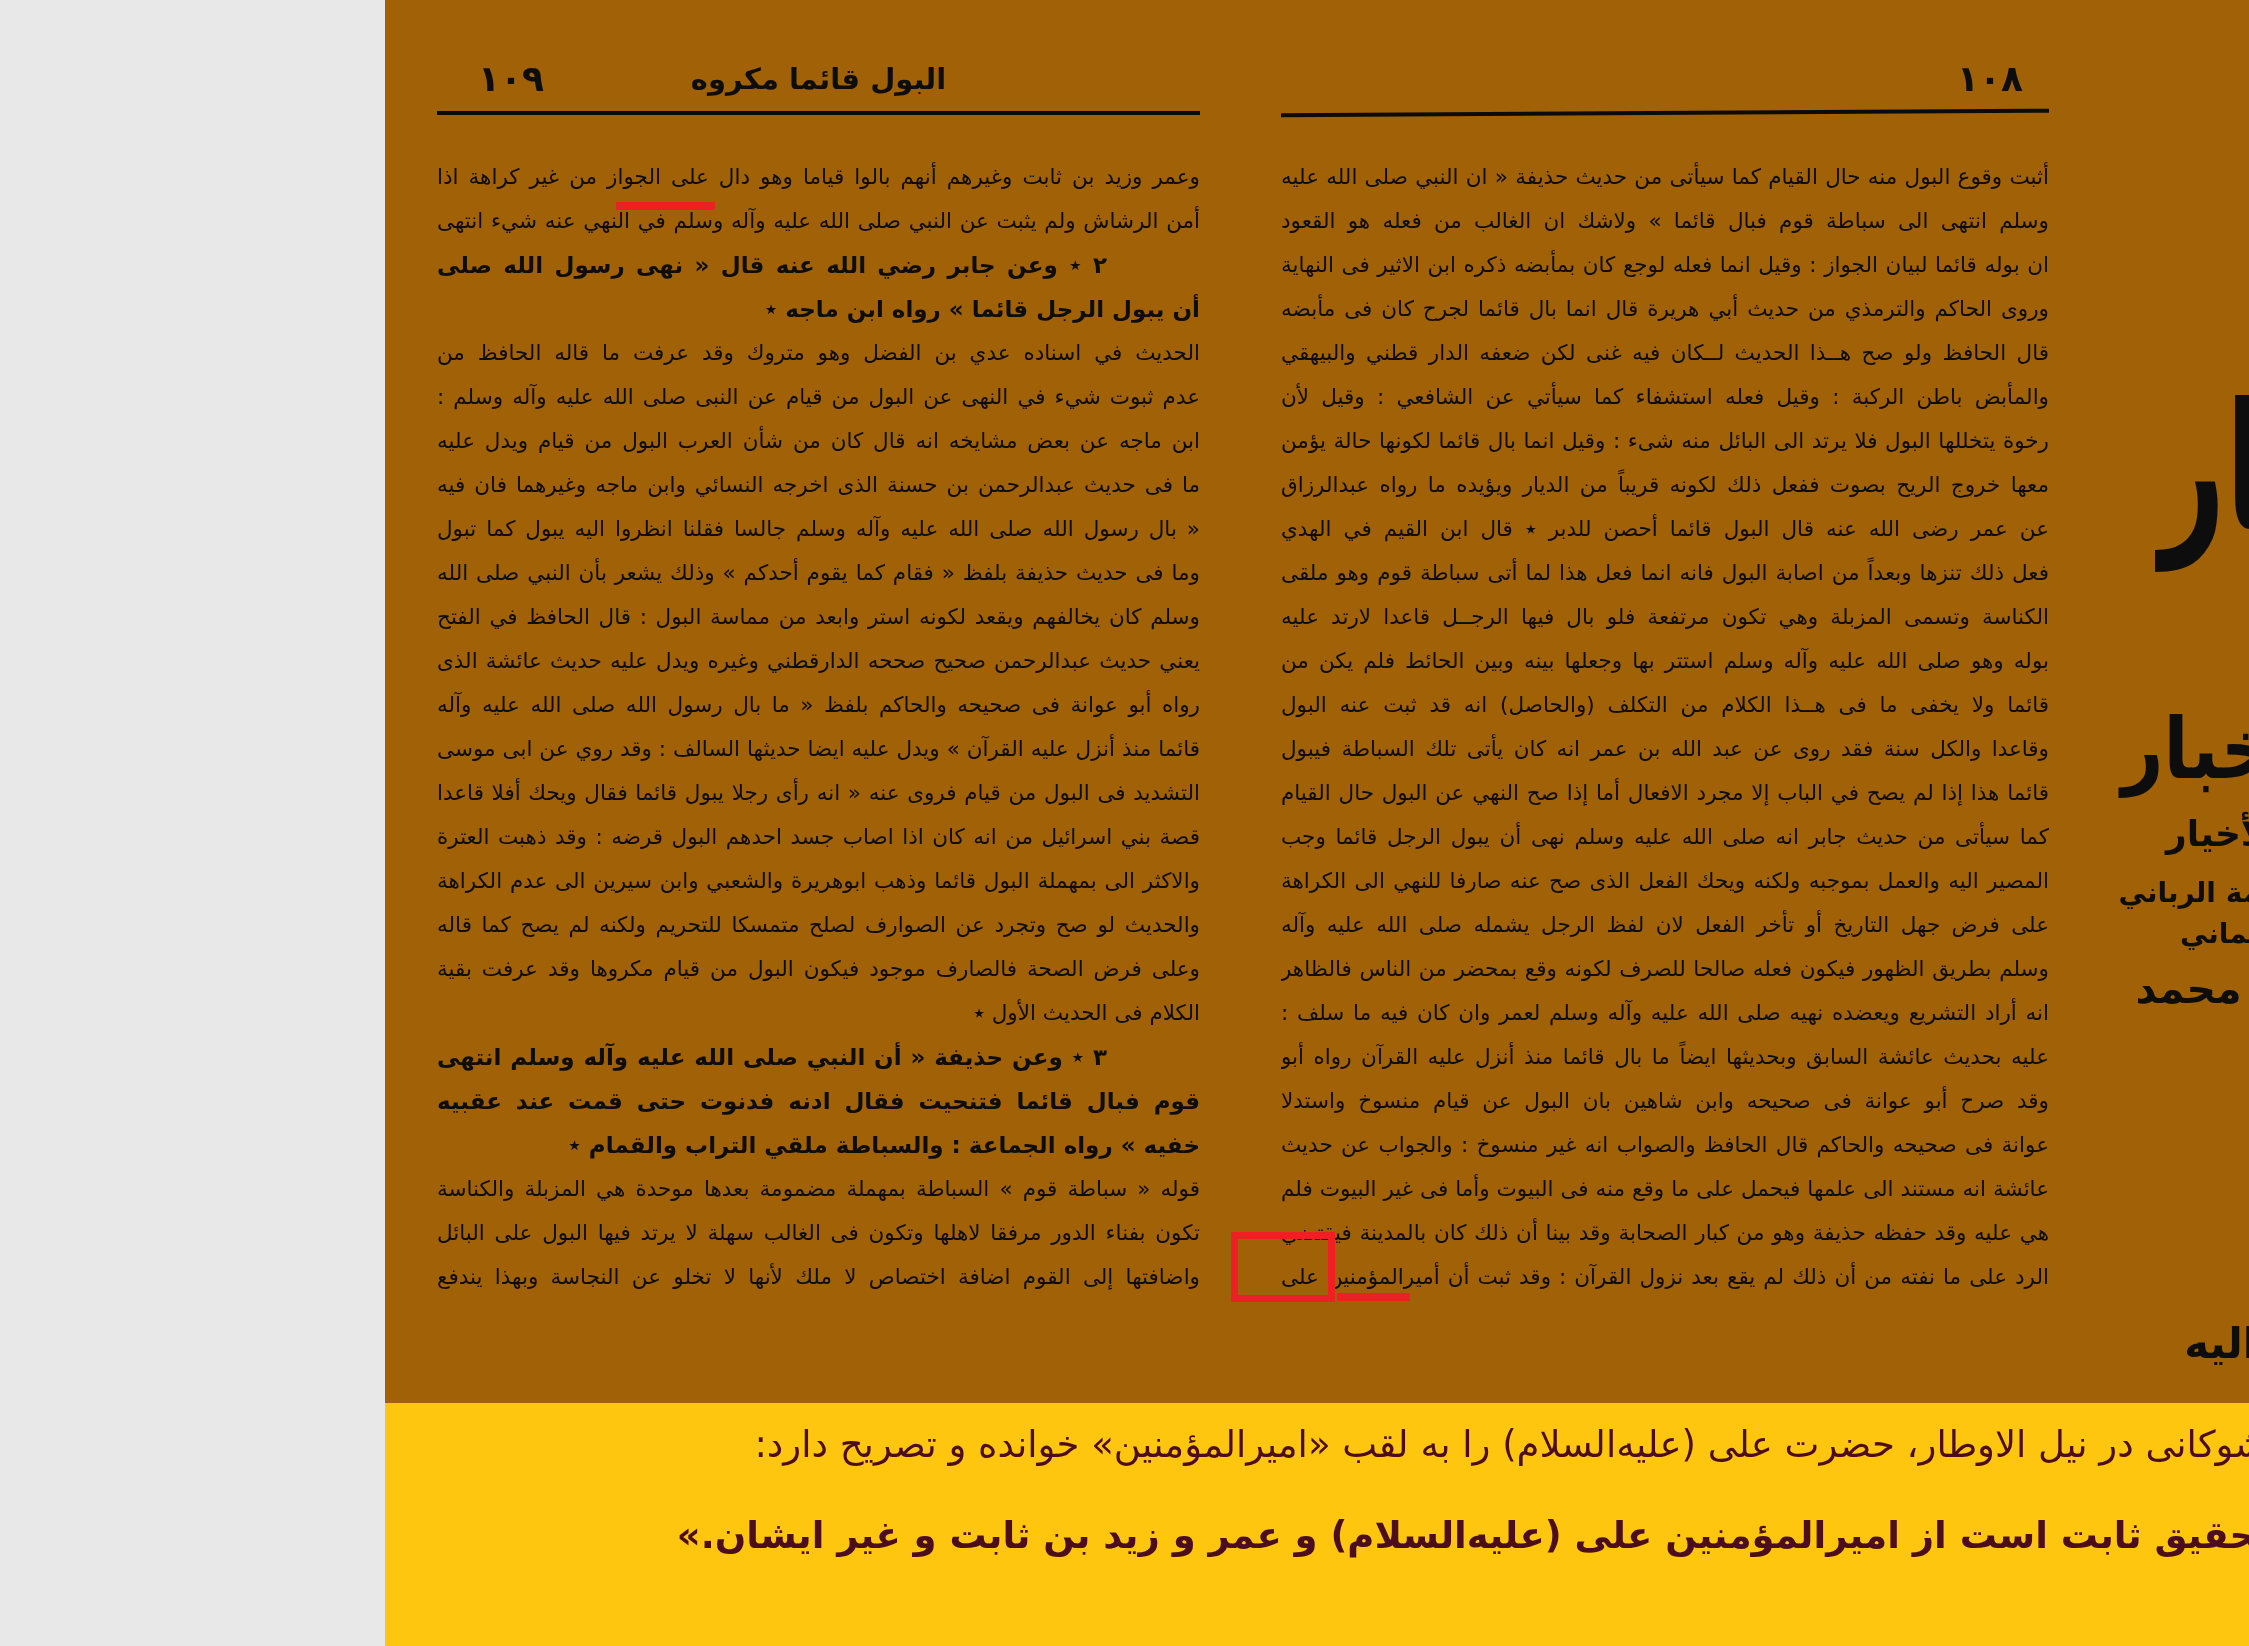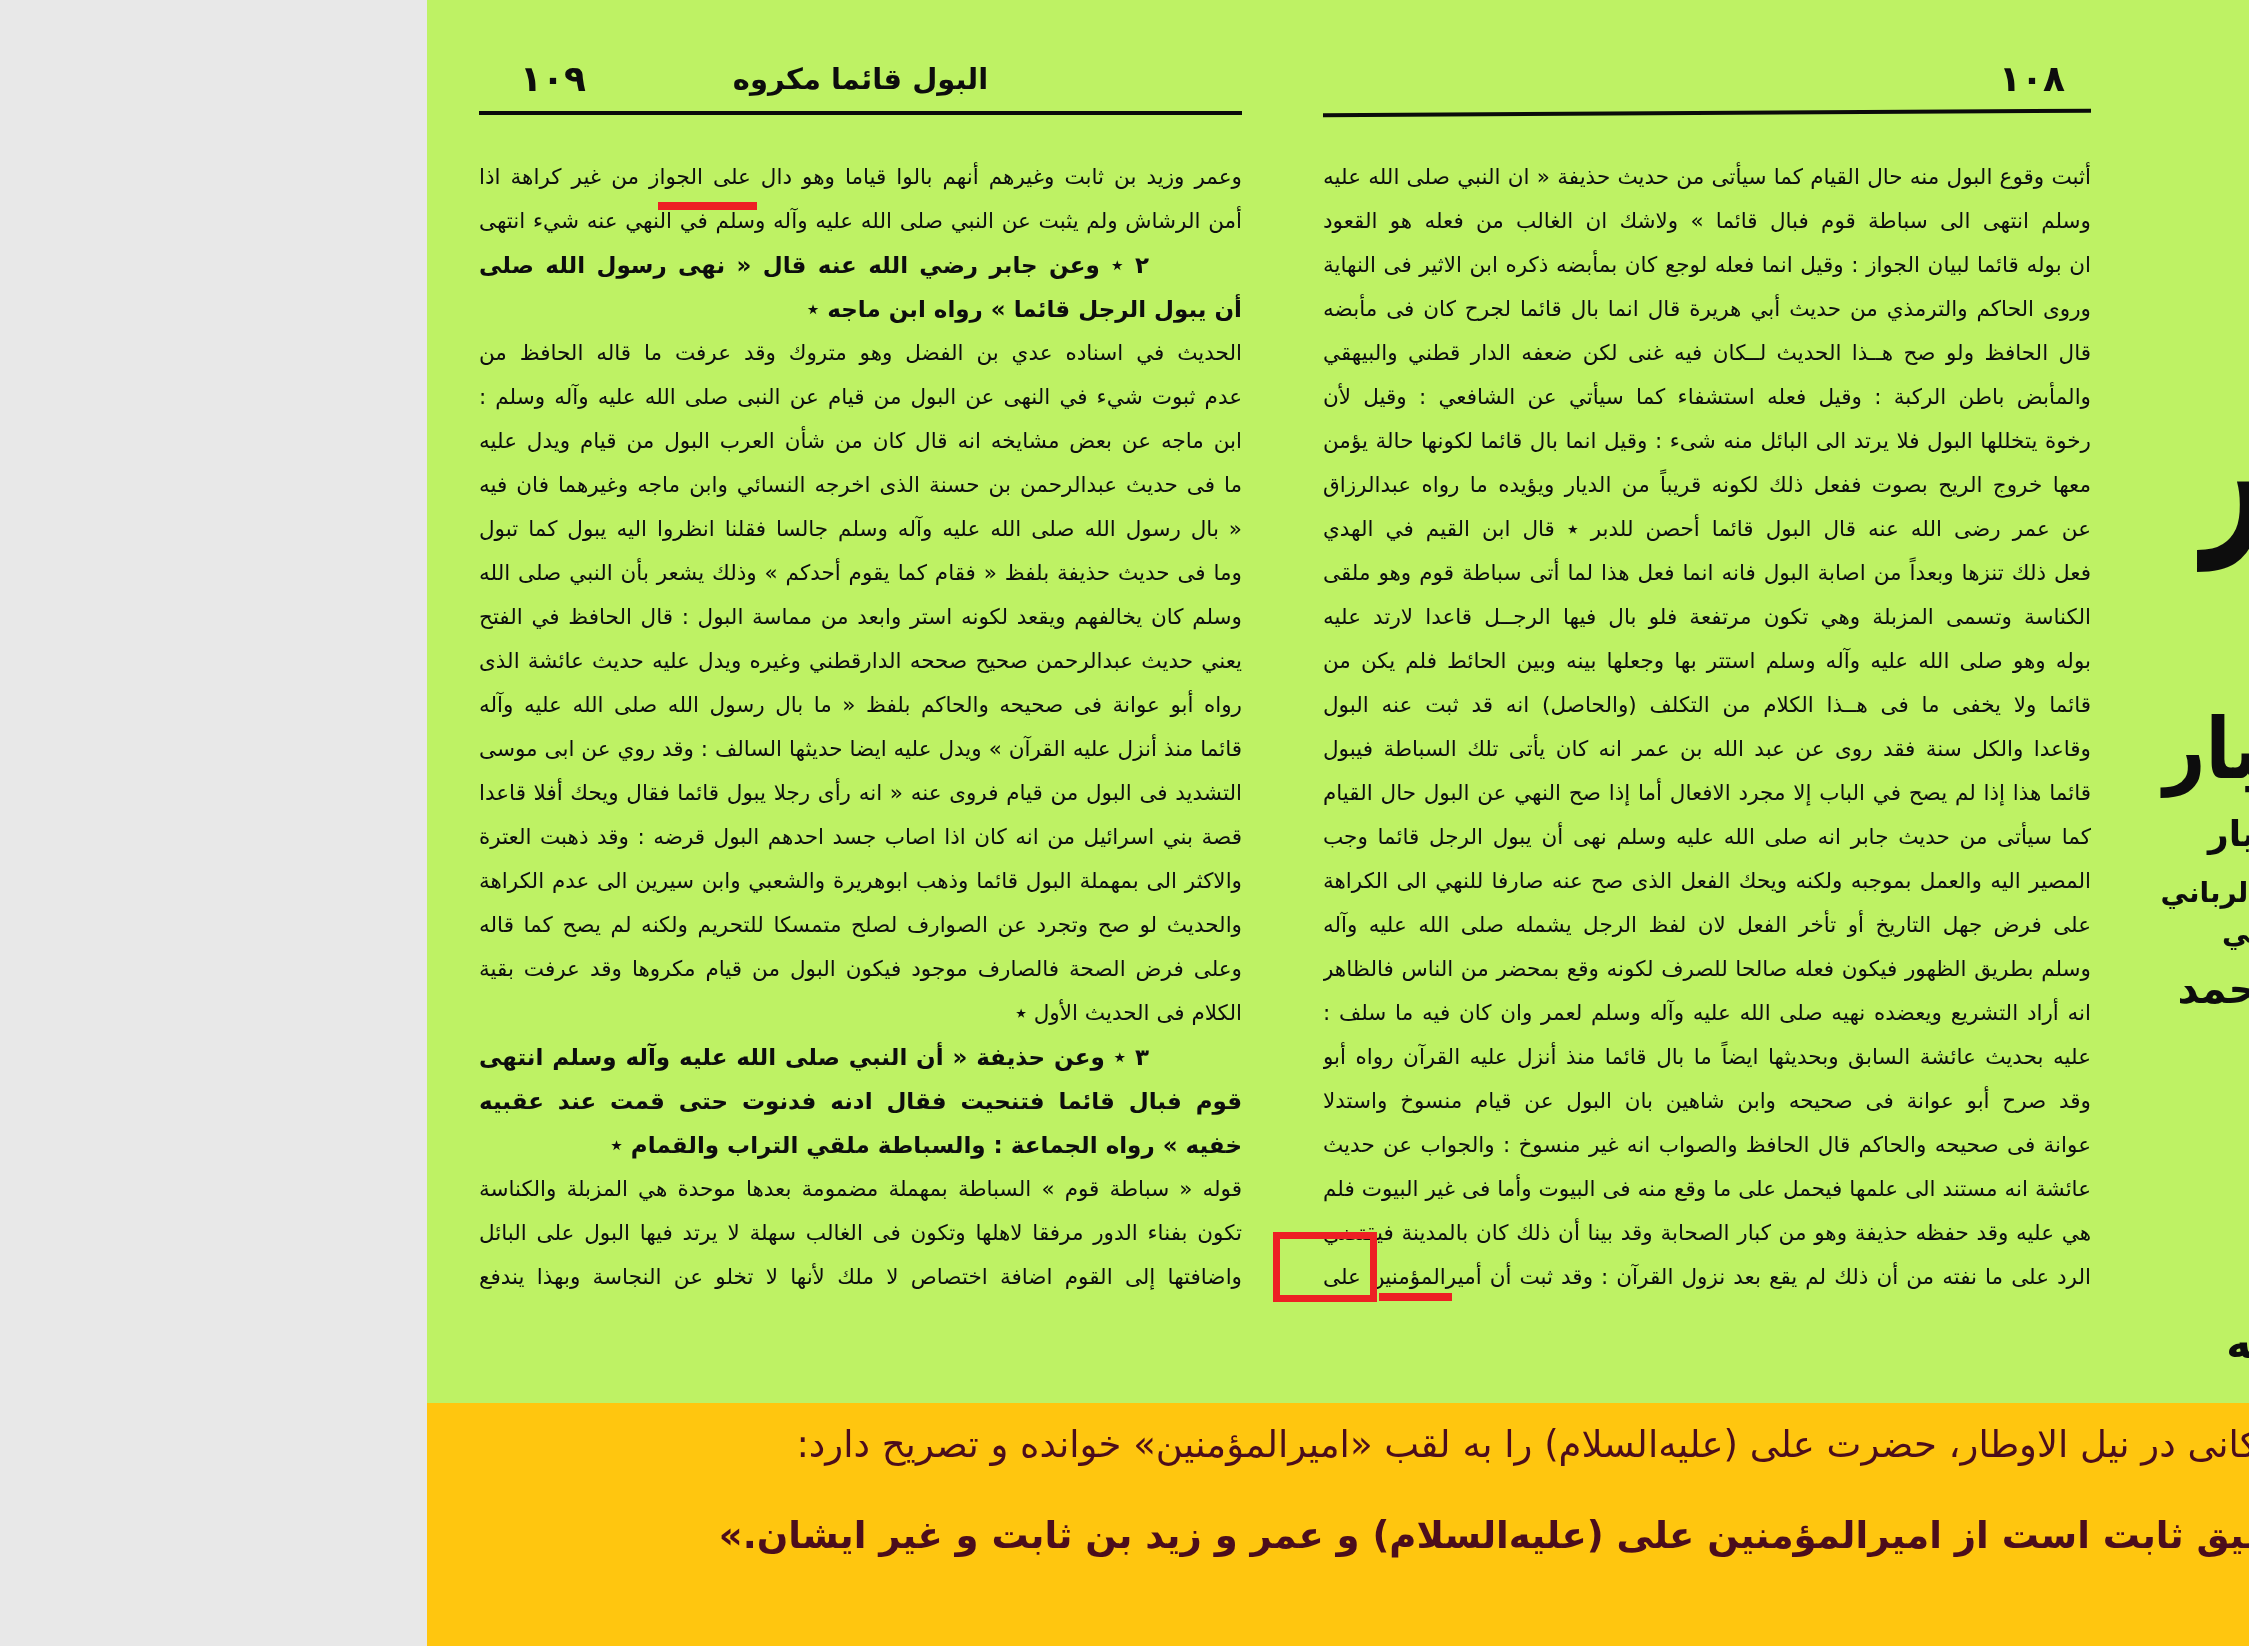--- a/index.html
+++ b/index.html
@@ -1,18 +1,18 @@
 <!DOCTYPE html>
 <html lang="ar" dir="rtl" style="font-size:9.3px"><head>
 <meta charset="utf-8">
 <style>
   html,body{margin:0;padding:0;background:#e8e8e8;}
   #stage{
-    position:relative;width:1822px;height:1647px;background:#bef264;overflow:hidden;
-    font-family:"DejaVu Sans",sans-serif;direction:rtl;color:#0d0d0d;
+    position:relative;width:1822px;height:1647px;background:#a16207;overflow:hidden;
+    font-family:"DejaVu Sans",sans-serif;direction:rtl;color:#0d0d0d;padding-left:42px;
   }
   
   .col{position:absolute;top:49px;}
   #col-109{left:52px;width:763px;}
   #col-108{left:896px;width:768px;}
   .col-header{position:relative;height:58px;}
   .col-header .hdr-title{display:block;text-align:center;font-size:29px;font-weight:bold;padding-top:12.8px;}
   #col-109 .page-num{position:absolute;left:41px;top:9.3px;font-size:36px;font-weight:bold;letter-spacing:2.3px;}
   #col-108 .page-num{position:absolute;right:26px;top:9.3px;font-size:36px;font-weight:bold;letter-spacing:2.3px;}
   .rule{height:4px;background:#0b0b0b;margin-top:3.5px;}

